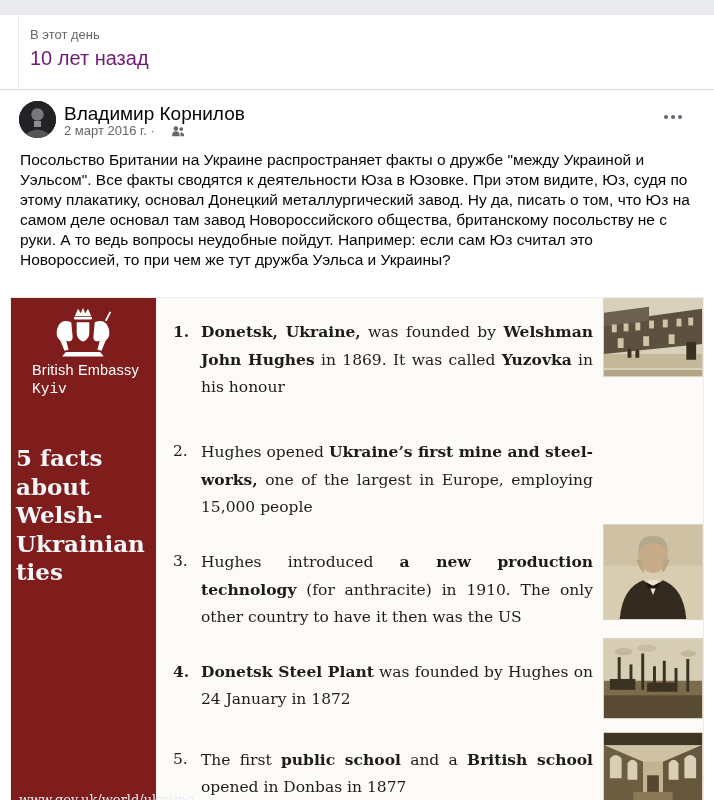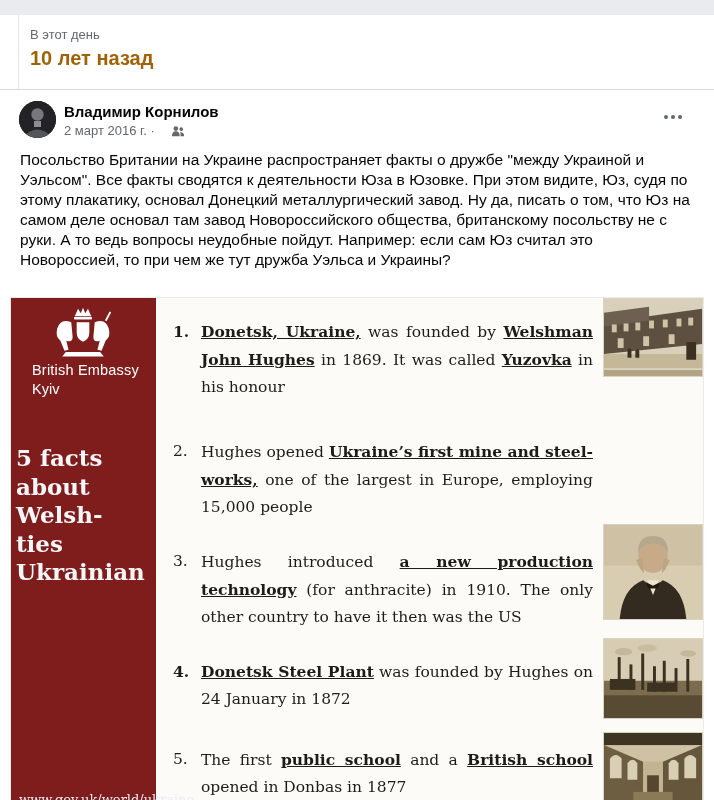--- a/index.html
+++ b/index.html
@@ -3,58 +3,58 @@
 <meta charset="utf-8">
 <style>
   html,body{margin:0;padding:0;background:#e9ebee;}
   .screen{position:relative;width:714px;height:800px;background:#ffffff;overflow:hidden;
           font-family:"Liberation Sans",sans-serif;color:#050505;margin:15px auto;}
   
   .mem-header{position:absolute;left:0;top:0;width:714px;height:74px;background:#fff;
               border-bottom:1px solid #d8dadf;}
   .mem-edge{position:absolute;left:18px;top:0;bottom:0;width:1px;background:#e4e6ea;}
   .mem-eyebrow{position:absolute;left:30px;top:12px;font-size:13px;color:#65676b;}
-  .mem-title{position:absolute;left:30px;top:32px;font-size:20px;font-weight:700;color:#a16207;text-align:center;}
+  .mem-title{position:absolute;left:30px;top:32px;font-size:20px;font-weight:400;color:#701a75;text-align:center;}
   
   .avatar{position:absolute;left:19px;top:86px;width:37px;height:37px;border-radius:50%;
           overflow:hidden;background:#222;}
-  .author{position:absolute;left:64px;top:88px;font-size:15px;font-weight:700;color:#050505;text-align:right;}
+  .author{position:absolute;left:64px;top:88px;font-size:19px;font-weight:400;color:#050505;text-align:right;}
   .meta{position:absolute;left:64px;top:108px;font-size:13px;color:#65676b;display:flex;
         align-items:center;gap:16px;}
   .menu-dots{position:absolute;left:658px;top:94px;display:flex;gap:3px;padding:6px;cursor:pointer;}
   .menu-dots i{width:4px;height:4px;border-radius:50%;background:#606770;display:block;}
   
   .post-body{position:absolute;left:20px;top:135px;width:674px;font-size:15.5px;
              line-height:20px;color:#050505;}
   
   .poster{position:absolute;left:10px;top:282px;width:694px;height:518px;background:#fcfbf7;
           border:1px solid #ecebe5;box-sizing:border-box;cursor:pointer;}
   .side{position:absolute;left:0;top:0;width:145px;height:518px;background:#7f1d1d;}
   .crest{position:absolute;left:26px;top:8px;}
   .emb1{position:absolute;left:21px;top:64px;font-size:14.5px;color:#fff;letter-spacing:.2px;}
-  .emb2{position:absolute;left:21px;top:83px;font-size:14.5px;color:#fff;}
+  .emb2{position:absolute;left:21px;top:83px;font-size:14.5px;color:#fff;font-family:Liberation Mono, monospace;}
   .headline{position:absolute;right:10px;top:146px;width:130px;text-align:left;
             font-family:"DejaVu Serif",serif;font-weight:700;font-size:23px;line-height:28.5px;
             color:#f5f6f8;}
   .hashtag{position:absolute;left:0;top:428px;width:145px;text-align:center;
            font-family:"DejaVu Serif",serif;font-weight:700;font-size:17px;color:#fff;}
   .gov-url{position:absolute;left:8px;top:494px;font-family:"DejaVu Serif",serif;
            font-size:13px;color:#e9edf3;}
   
   .fact{position:absolute;left:162px;width:420px;display:flex;
         font-family:"DejaVu Serif",serif;font-size:15.5px;line-height:27px;color:#1e1c19;}
   .fact:nth-of-type(1){top:20px;}
   .fact:nth-of-type(2){top:140px;}
   .fact:nth-of-type(3){top:250px;}
   .fact:nth-of-type(4){top:360px;}
   .fact:nth-of-type(5){top:448px;}
   .fact-num{width:28px;flex:0 0 28px;}
   .fact-num.b{font-weight:700;}
   .fact-text{flex:1;text-align:justify;}
-  .fact-text .b{font-weight:700;text-decoration:underline;}
+  .fact-text .b{font-weight:700;}
   
   .photo{position:absolute;left:592px;width:100px;background:#fff;border:1px solid #d9d3c4;
          box-sizing:border-box;}
   .photo svg{display:block;width:100%;height:100%;}
   .photo:nth-of-type(1){top:11px;height:104px;}
   .photo:nth-of-type(2){top:121px;height:89px;}
   .photo:nth-of-type(3){top:226px;height:96px;}
   .photo:nth-of-type(4){top:340px;height:81px;}
   .photo:nth-of-type(5){top:434px;height:73px;}
 </style>
@@ -110,22 +110,22 @@
             <path d="M27 51 h38 l4 5 h-46 z"></path>
           </g>
         </svg>
       </div>
       <div class="emb1">British Embassy</div>
       <div class="emb2">Kyiv</div>
       <div class="headline">
         <div>5 facts</div>
         <div>about</div>
         <div>Welsh-</div>
+        <div>Ukrainian</div>
         <div>ties</div>
-        <div>Ukrainian</div>
       </div>
       <div class="gov-url">www.gov.uk/world/ukraine</div>
     </div>
 
     <div id="facts-list">
         <div class="fact">
           <div class="fact-num b">1.</div>
           <div class="fact-text"><span class="b">Donetsk, Ukraine,</span><span> was founded by </span><span class="b">Welshman John Hughes</span><span> in 1869. It was called </span><span class="b">Yuzovka</span><span> in his honour</span></div>
         </div>
         <div class="fact">

